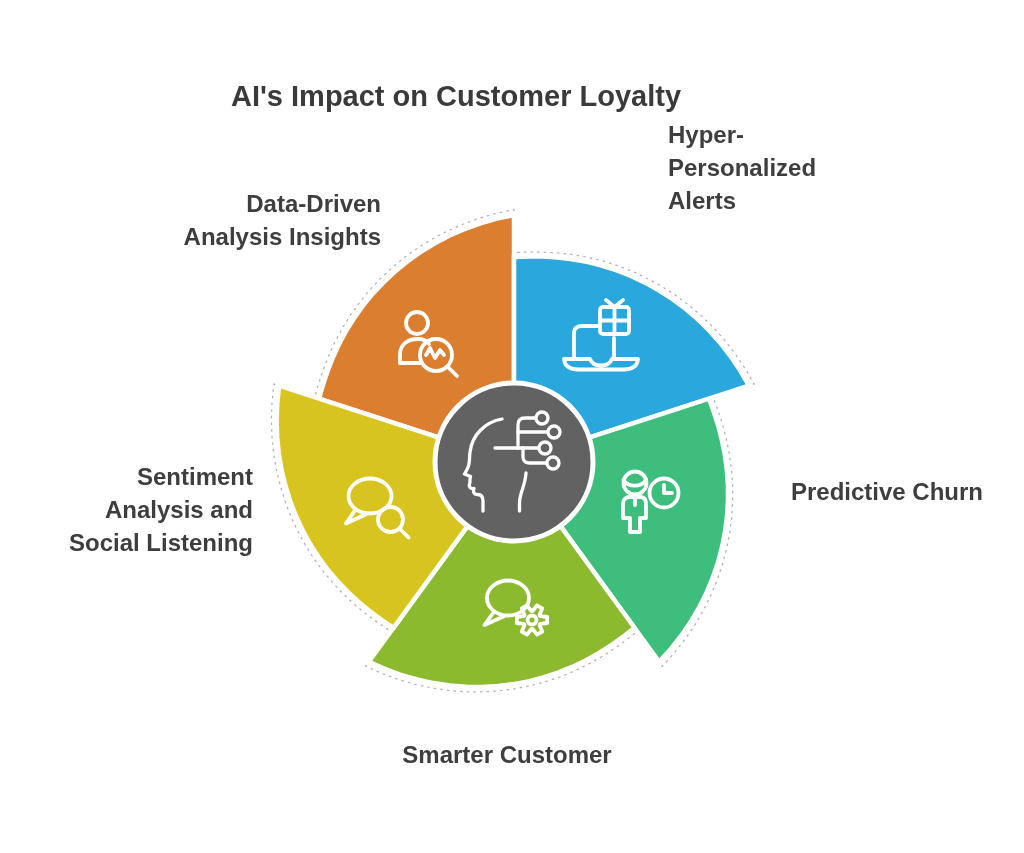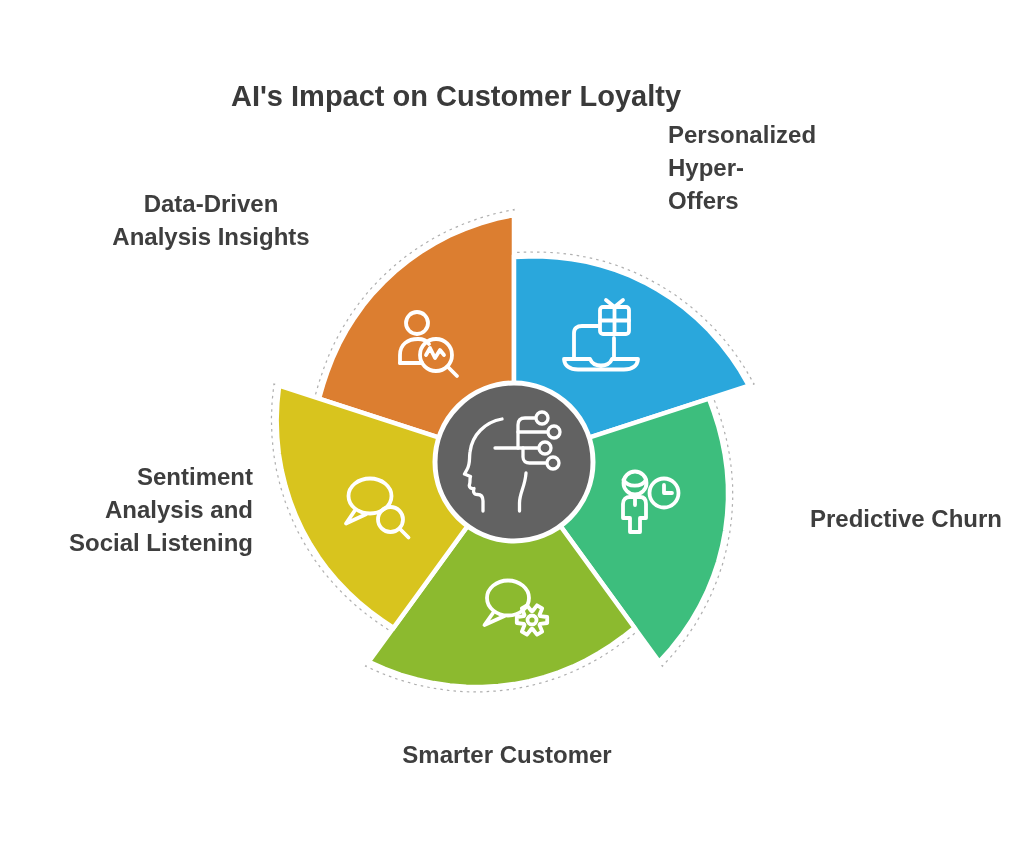--- a/index.html
+++ b/index.html
@@ -8,23 +8,23 @@
     font-family:"Liberation Sans", sans-serif;
   }
   .title{
     position:absolute;left:0;top:80px;width:912px;text-align:center;
     font-size:29px;font-weight:700;color:#3a3a3a;letter-spacing:0px;
   }
   .seg-label{
     position:absolute;font-size:24px;font-weight:700;color:#3e3e3e;line-height:33px;
   }
   .seg-label span{display:block;}
-  .lbl-data{right:663px;top:187px;text-align:center;width:300px;}
+  .lbl-data{right:643px;top:187px;text-align:right;width:300px;}
   .lbl-hyper{left:668px;top:118px;text-align:left;width:230px;}
-  .lbl-churn{left:772px;top:502px;text-align:right;width:230px;}
+  .lbl-churn{left:772px;top:475px;text-align:center;width:230px;}
   .lbl-comm{left:307px;top:738px;text-align:center;width:400px;}
   .lbl-sent{right:771px;top:460px;text-align:right;width:300px;}
   svg{position:absolute;left:0;top:0;}
   .icon-stroke{fill:none;stroke:#ffffff;stroke-width:3.8;stroke-linecap:round;stroke-linejoin:round;}
   .head-stroke{fill:none;stroke:#ffffff;stroke-width:3.3;stroke-linecap:round;stroke-linejoin:round;}
 </style>
 </head>
 <body>
 
 <svg width="1024" height="853" viewBox="0 0 1024 853">
@@ -105,23 +105,23 @@
 </svg>
 
 <div class="title">AI's Impact on Customer Loyalty</div>
 
 <div class="seg-label lbl-data">
   <span>Data-Driven</span>
   <span>Analysis Insights</span>
 </div>
 
 <div class="seg-label lbl-hyper">
+  <span>Hyper-</span>
   <span>Personalized</span>
-  <span>Hyper-</span>
-  <span>Offers</span>
+  <span>Alerts</span>
 </div>
 
 <div class="seg-label lbl-churn">
   <span>Predictive Churn</span>
 </div>
 
 <div class="seg-label lbl-comm">
   <span>Smarter Customer</span>
 </div>
 

